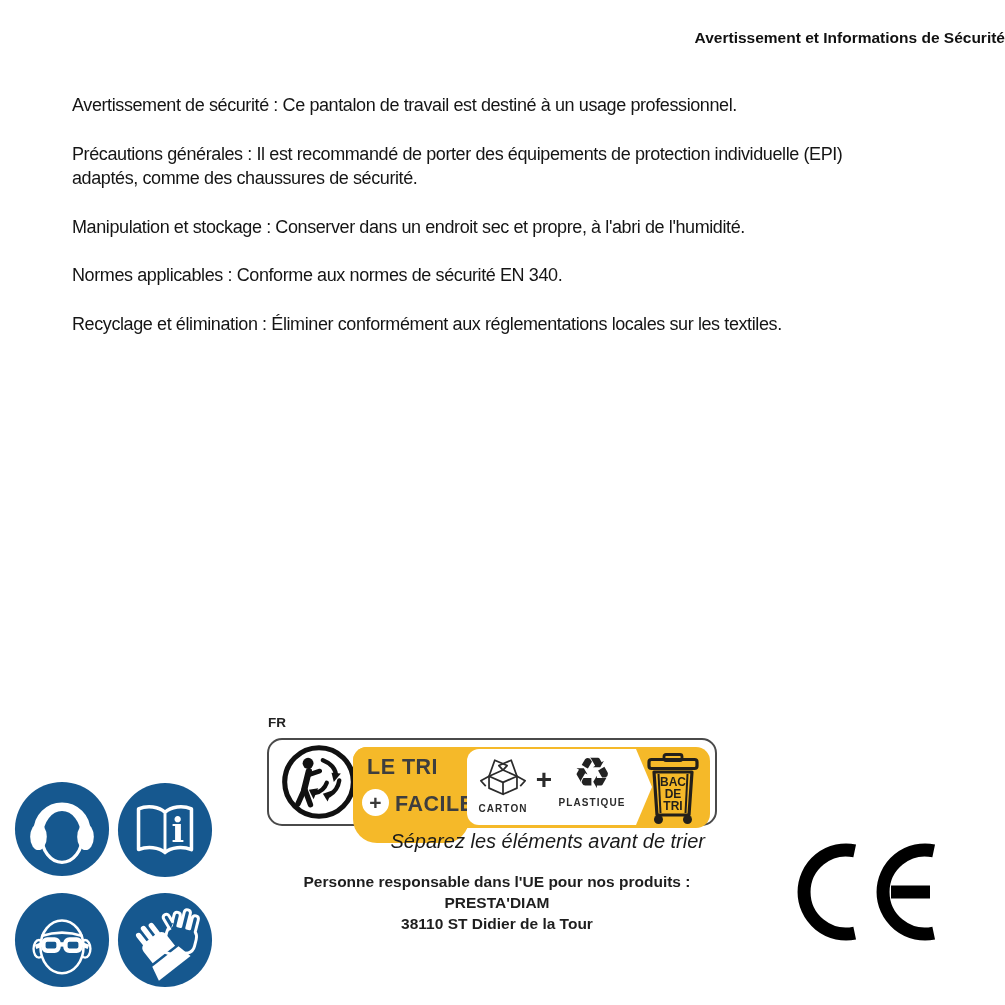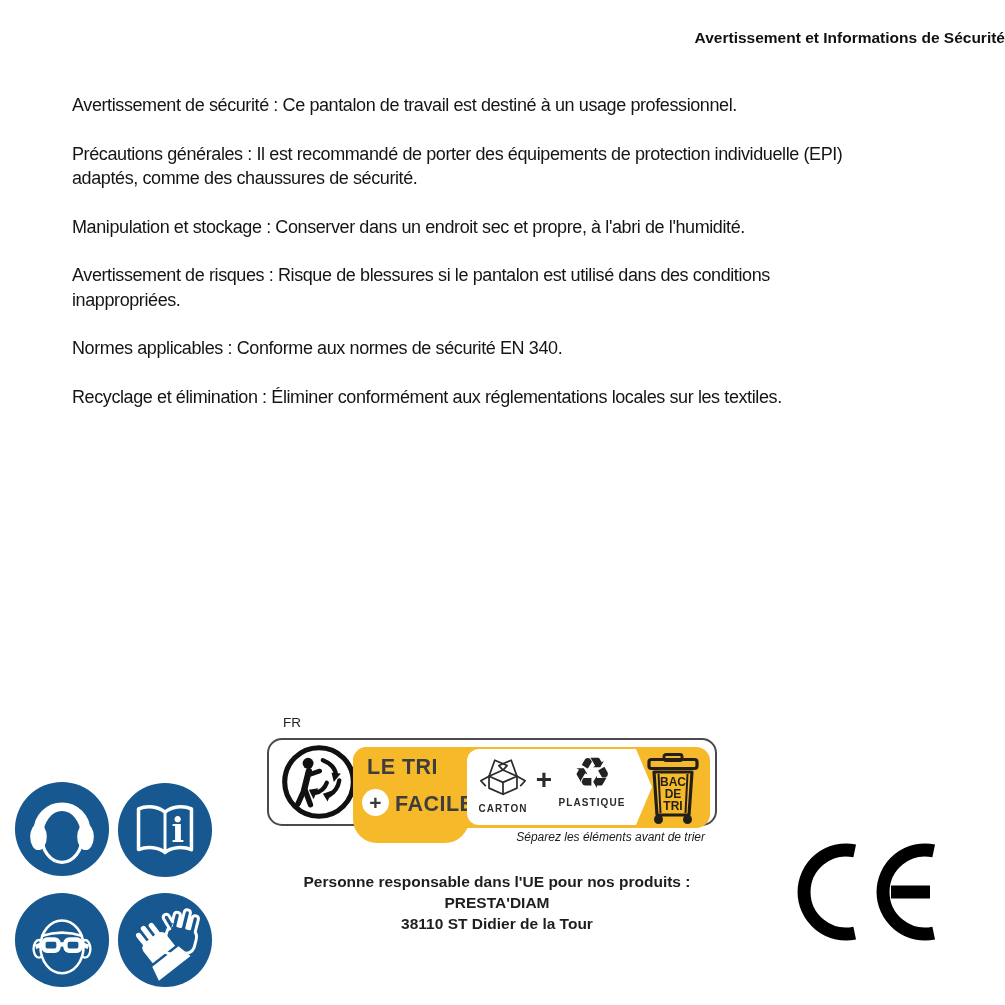--- a/index.html
+++ b/index.html
@@ -10,21 +10,21 @@
              font-size:15.5px;font-weight:700;color:#111;}
 
   .body-text{position:absolute;left:72px;top:85px;width:800px;
              font-size:18px;line-height:24.5px;letter-spacing:-0.4px;color:#151515;}
   .body-text p{margin:8px 0 24px 0;}
 
   
   .picto{position:absolute;width:98px;height:98px;}
 
   
-  .fr-code{position:absolute;left:268px;top:715px;font-size:13.5px;font-weight:400;color:#222;margin-left:15px;}
+  .fr-code{position:absolute;left:268px;top:715px;font-size:13.5px;font-weight:700;color:#222;}
   .tri-label{position:absolute;left:267px;top:738px;width:450px;height:88px;
              border:2px solid #4a4a4a;border-radius:15px;background:#fff;box-sizing:border-box;}
   .triman{position:absolute;left:11px;top:3px;width:78px;height:78px;}
   .band{position:absolute;left:84px;top:7px;width:357px;height:81px;border-radius:14px;}
   .tab{position:absolute;left:84px;top:7px;width:116px;height:96px;border-radius:14px 14px 24px 24px;}
   .letri{position:absolute;left:98px;top:15px;font-size:21.5px;font-weight:800;
          letter-spacing:.5px;color:#3e3e3e;}
   .plus-circle{position:absolute;left:93px;top:49px;width:27px;height:27px;border-radius:50%;
                background:#fff;text-align:center;line-height:27px;font-size:21px;font-weight:800;color:#3a3a3a;}
   .facile{position:absolute;left:126px;top:52px;font-size:21.5px;font-weight:800;
@@ -35,41 +35,40 @@
            border-top:38px solid transparent;border-bottom:38px solid transparent;
            border-left:16px solid #fff;}
   .mat{position:absolute;text-align:center;}
   .mat-caption{font-size:10px;font-weight:700;letter-spacing:1.1px;color:#2b2b2b;margin-top:1px;}
   .mat-carton{left:202px;top:12px;width:64px;}
   .mat-plus{position:absolute;left:262px;top:24px;width:26px;text-align:center;
             font-size:28px;font-weight:800;color:#2b2b2b;}
   .mat-plastique{left:286px;top:10px;width:74px;}
   .recycle-glyph{font-size:43px;line-height:46px;color:#222;font-family:"DejaVu Sans",sans-serif;}
   .bin{position:absolute;left:376px;top:13px;width:56px;height:72px;}
-  .tagline{position:absolute;right:10px;top:90px;font-style:italic;font-size:12px;color:#1a1a1a;}
+  .tagline{position:absolute;right:10px;top:90px;font-style:italic;font-size:20px;color:#1a1a1a;}
 
   
   .address{position:absolute;left:217px;top:871px;width:560px;text-align:center;
            font-size:15.5px;font-weight:700;line-height:21px;color:#1e1e1e;}
 
   
   .ce{position:absolute;left:797px;top:842px;width:150px;height:100px;}
 </style>
 </head>
 <body>
 
 <div class="page">
 
   <div class="doc-title">Avertissement et Informations de Sécurité</div>
 
   <div class="body-text">
     <p>Avertissement de sécurité : Ce pantalon de travail est destiné à un usage professionnel.</p>
     <p>Précautions générales : Il est recommandé de porter des équipements de protection individuelle (EPI) adaptés, comme des chaussures de sécurité.</p>
     <p>Manipulation et stockage : Conserver dans un endroit sec et propre, à l'abri de l'humidité.</p>
-    <p>Avertissement de risques : Risque de blessures si le pantalon est utilisé dans des conditions inappropriées.</p>
     <p>Normes applicables : Conforme aux normes de sécurité EN 340.</p>
     <p>Recyclage et élimination : Éliminer conformément aux réglementations locales sur les textiles.</p>
   </div>
 
   <div class="picto" style="left:13px;top:780px;">
     <svg viewBox="0 0 100 100" width="98" height="98">
       <circle cx="50" cy="50" r="48" fill="#16588f"></circle>
       <path d="M25,52 A25,25 0 0 1 75,52" fill="none" stroke="#fff" stroke-width="8"></path>
       <ellipse cx="50" cy="57" rx="21" ry="27" fill="#16588f" stroke="#fff" stroke-width="3.4"></ellipse>
       <ellipse cx="26" cy="58" rx="8.5" ry="13.5" fill="#fff"></ellipse>

